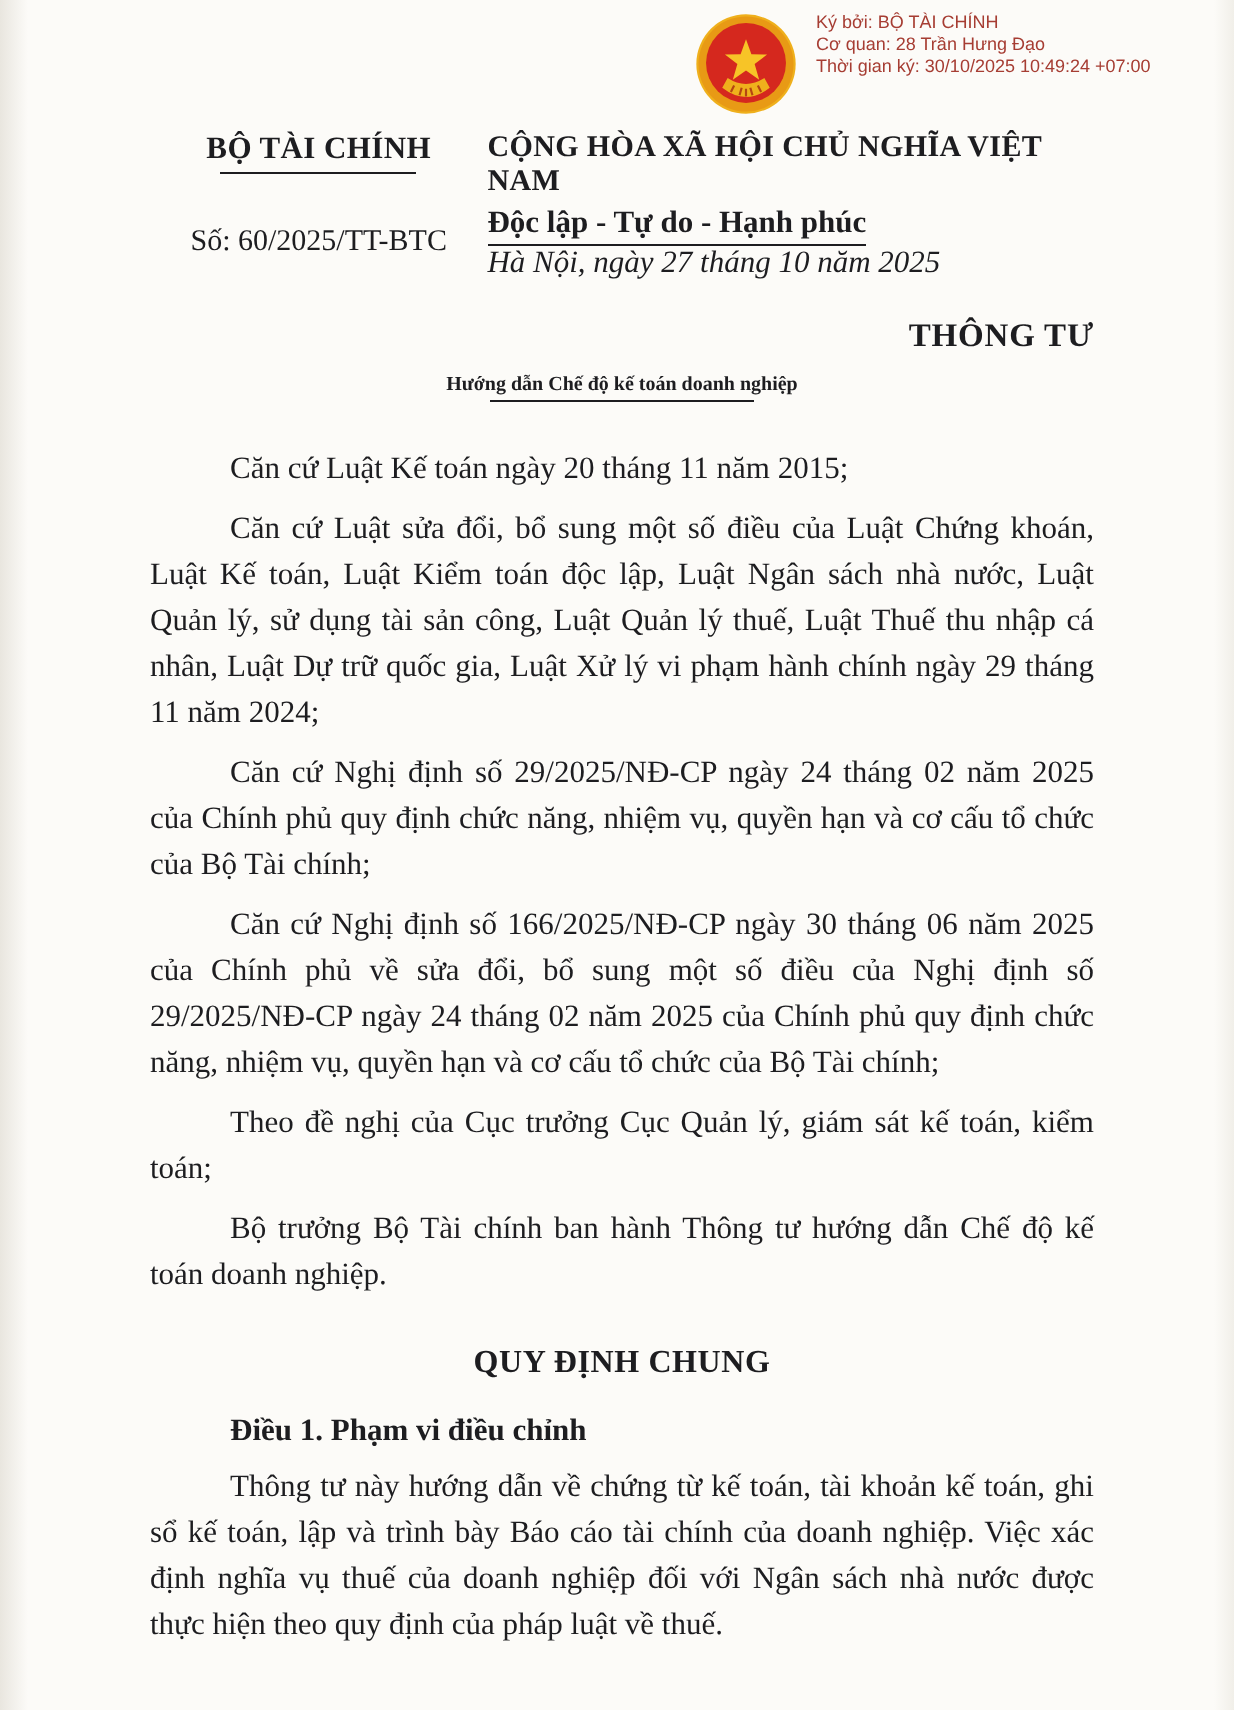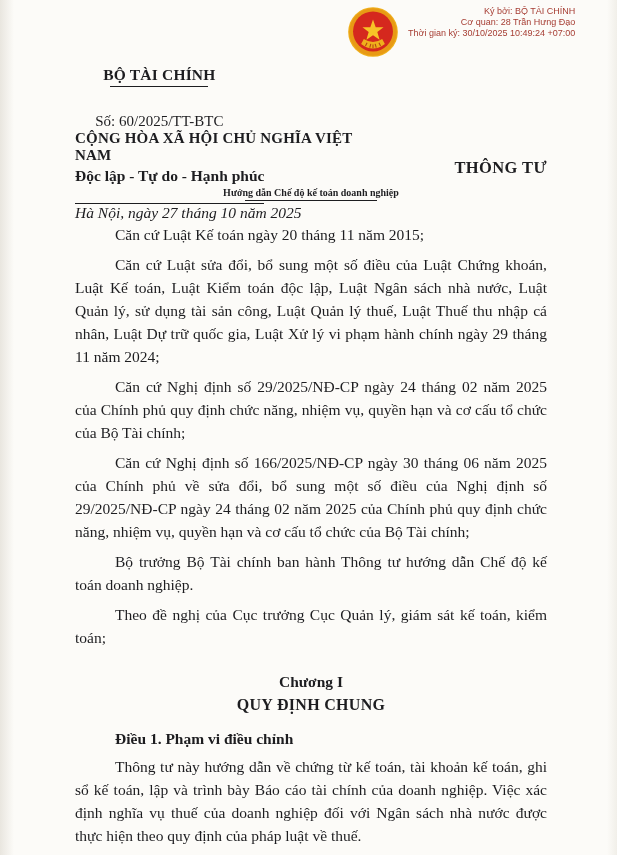--- a/index.html
+++ b/index.html
@@ -25,21 +25,20 @@
   }
 
   
   .stamp {
     position: absolute;
     top: 5px;
     left: 345px;
     display: flex;
     align-items: flex-start;
     gap: 7px;
-    text-align: right;
   }
   .stamp .emblem {
     width: 56px;
     height: 54px;
     flex: 0 0 auto;
   }
   .stamp-text {
     font-family: "Liberation Sans", "DejaVu Sans", sans-serif;
     font-size: 9px;
     line-height: 11px;
@@ -48,21 +47,20 @@
     white-space: nowrap;
   }
 
   
   .header {
     position: absolute;
     top: 66px;
     left: 75px;
     right: 60px;
     display: flex;
-    flex-direction: column;
   }
   .header-left {
     width: 35%;
     text-align: center;
   }
   .header-right {
     width: 65%;
     text-align: left;
   }
   .agency {
@@ -82,21 +80,21 @@
   .motto1 {
     font-weight: bold;
     font-size: 15px;
     letter-spacing: 0.2px;
   }
   .motto2 {
     font-weight: bold;
     font-size: 15.5px;
     display: inline-block;
     border-bottom: 1.4px solid #1d1d20;
-    padding-bottom: 18px;
+    padding-bottom: 1px;
     margin-top: 3px;
   }
   .place-date {
     font-style: italic;
     font-size: 15.5px;
   }
 
   
   .doc-body {
     position: absolute;
@@ -200,26 +198,25 @@
   <div class="doc-body">
     <div class="doc-type">THÔNG TƯ</div>
     <div class="doc-subject">Hướng dẫn Chế độ kế toán doanh nghiệp</div>
     <div class="subject-rule"></div>
 
     <div class="preamble">
       <p>Căn cứ Luật Kế toán ngày 20 tháng 11 năm 2015;</p>
       <p>Căn cứ Luật sửa đổi, bổ sung một số điều của Luật Chứng khoán, Luật Kế toán, Luật Kiểm toán độc lập, Luật Ngân sách nhà nước, Luật Quản lý, sử dụng tài sản công, Luật Quản lý thuế, Luật Thuế thu nhập cá nhân, Luật Dự trữ quốc gia, Luật Xử lý vi phạm hành chính ngày 29 tháng 11 năm 2024;</p>
       <p>Căn cứ Nghị định số 29/2025/NĐ-CP ngày 24 tháng 02 năm 2025 của Chính phủ quy định chức năng, nhiệm vụ, quyền hạn và cơ cấu tổ chức của Bộ Tài chính;</p>
       <p>Căn cứ Nghị định số 166/2025/NĐ-CP ngày 30 tháng 06 năm 2025 của Chính phủ về sửa đổi, bổ sung một số điều của Nghị định số 29/2025/NĐ-CP ngày 24 tháng 02 năm 2025 của Chính phủ quy định chức năng, nhiệm vụ, quyền hạn và cơ cấu tổ chức của Bộ Tài chính;</p>
+      <p>Theo đề nghị của Cục trưởng Cục Quản lý, giám sát kế toán, kiểm toán;</p>
       <p>Bộ trưởng Bộ Tài chính ban hành Thông tư hướng dẫn Chế độ kế toán doanh nghiệp.</p>
-      <p>Theo đề nghị của Cục trưởng Cục Quản lý, giám sát kế toán, kiểm toán;</p>
     </div>
 
     <div class="chapter">
-      <div class="chapter-number">Chương I</div>
       <div class="chapter-name">QUY ĐỊNH CHUNG</div>
     </div>
 
     <div class="article">
       <p class="article-heading">Điều 1. Phạm vi điều chỉnh</p>
       <p class="article-para">Thông tư này hướng dẫn về chứng từ kế toán, tài khoản kế toán, ghi sổ kế toán, lập và trình bày Báo cáo tài chính của doanh nghiệp. Việc xác định nghĩa vụ thuế của doanh nghiệp đối với Ngân sách nhà nước được thực hiện theo quy định của pháp luật về thuế.</p>
     </div>
 
   </div>
 

